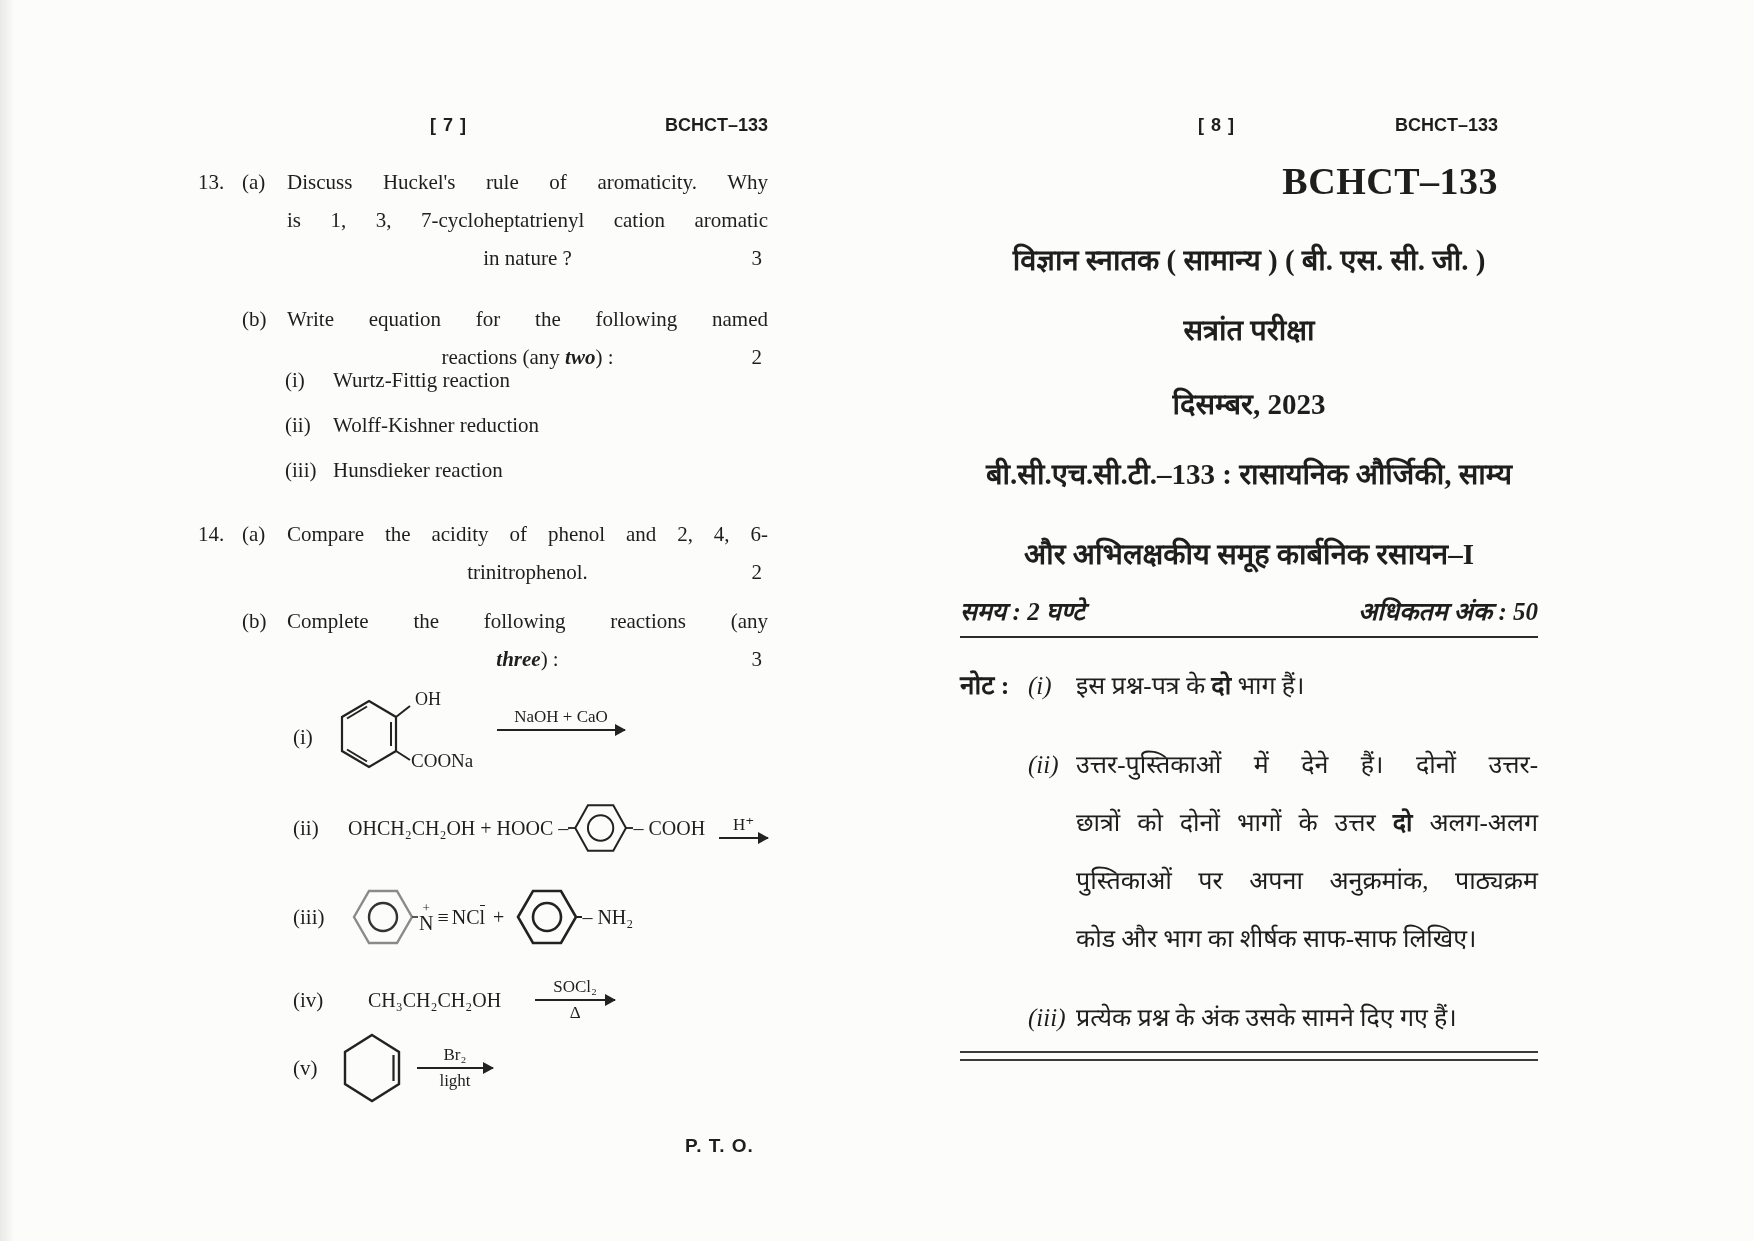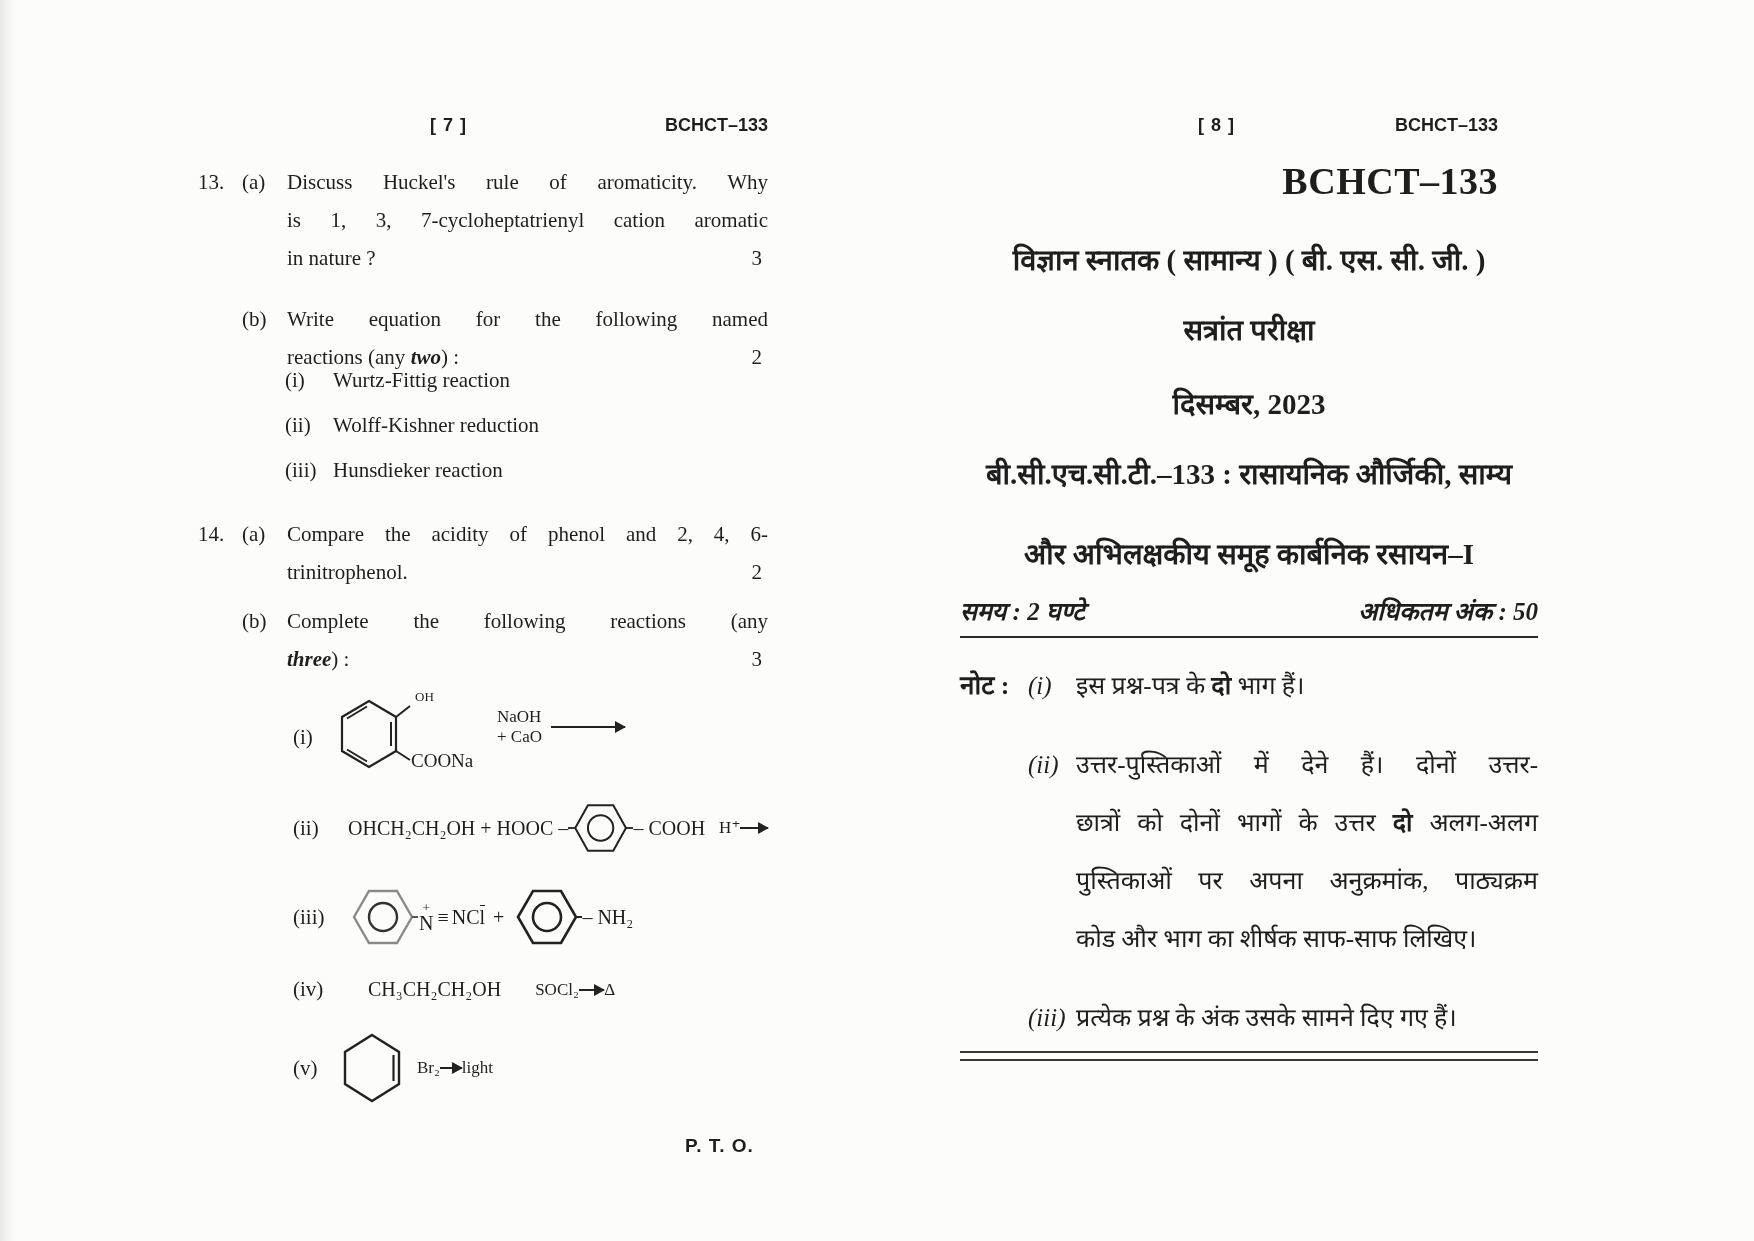--- a/index.html
+++ b/index.html
@@ -25,34 +25,34 @@
   .pg-code{position:absolute;right:2px;top:0;font-family:"Liberation Sans","DejaVu Sans",sans-serif;
     font-weight:bold;font-size:18px;}
   #right-page .pg-code{right:40px;}
 
   
   .qblock{position:absolute;display:flex;width:570px;font-size:21px;line-height:38px;}
   .qnum{width:44px;flex:0 0 44px;}
   .qletter{width:45px;flex:0 0 45px;}
   .qtext{flex:1;position:relative;}
   .jline{text-align:justify;text-align-last:justify;}
-  .lline{text-align:left;}
+  .lline{text-align:center;}
   .marks{position:absolute;right:6px;bottom:0;}
   .bi{font-weight:bold;font-style:italic;}
 
   .sublist{position:absolute;left:105px;top:250px;font-size:21px;}
   .subrow{display:flex;height:45px;align-items:flex-start;line-height:30px;}
   .sublabel{width:48px;flex:0 0 48px;}
 
   
   .rx{position:absolute;left:113px;font-size:20px;}
   .rxlabel{flex:0 0 55px;width:55px;font-size:21px;}
   .rxflex{display:flex;align-items:center;}
   .chem{white-space:nowrap;}
-  .rxarrow{display:inline-flex;flex-direction:row;align-items:center;
+  .rxarrow{display:inline-flex;flex-direction:column;align-items:center;
     font-size:17px;line-height:20px;}
   .shaft{width:100%;height:2px;background:#222;position:relative;margin:2px 0;}
   .shaft::after{content:'';position:absolute;right:-1px;top:-5px;width:0;height:0;
     border-top:6px solid transparent;border-bottom:6px solid transparent;border-left:11px solid #222;}
   .nstack{display:inline-flex;flex-direction:column;align-items:center;line-height:1;margin:0 1px;}
   .nstack .charge{font-size:13px;margin-bottom:-1px;}
   .overbar{border-top:1.6px solid #222;}
   svg{display:block;}
   .pto{position:absolute;left:505px;top:1020px;font-family:"Liberation Sans","DejaVu Sans",sans-serif;
     font-weight:bold;font-size:19px;letter-spacing:1px;}
@@ -152,21 +152,21 @@
   <div class="rx" style="top:580px;height:100px;width:470px;">
     <span style="position:absolute;left:0;top:30px;font-size:21px;">(i)</span>
     <svg style="position:absolute;left:45px;top:3px;" width="74" height="76" viewBox="0 0 74 76">
       <polygon points="31,3 58,19 58,53 31,69 4,53 4,19" fill="none" stroke="#222" stroke-width="2.2"></polygon>
       <line x1="9" y1="20.5" x2="29" y2="8.5" stroke="#222" stroke-width="2"></line>
       <line x1="53" y1="24" x2="53" y2="48" stroke="#222" stroke-width="2"></line>
       <line x1="9" y1="51.5" x2="29" y2="63.5" stroke="#222" stroke-width="2"></line>
       <line x1="58" y1="19" x2="72" y2="8" stroke="#222" stroke-width="2"></line>
       <line x1="58" y1="53" x2="72" y2="62" stroke="#222" stroke-width="2"></line>
     </svg>
-    <span style="position:absolute;left:122px;top:-6px;font-size:13px;" class="chem">OH</span>
+    <span style="position:absolute;left:122px;top:-6px;font-size:18px;" class="chem">OH</span>
     <span style="position:absolute;left:118px;top:55px;font-size:19px;" class="chem">COONa</span>
     <div class="rxarrow" style="position:absolute;left:204px;top:12px;width:128px;">
       <span>NaOH + CaO</span>
       <div class="shaft"></div>
     </div>
   </div>
 
   <div class="rx rxflex" style="top:683px;width:475px;">
     <span class="rxlabel">(ii)</span>
     <span class="chem">OHCH₂CH₂OH + HOOC –</span>

